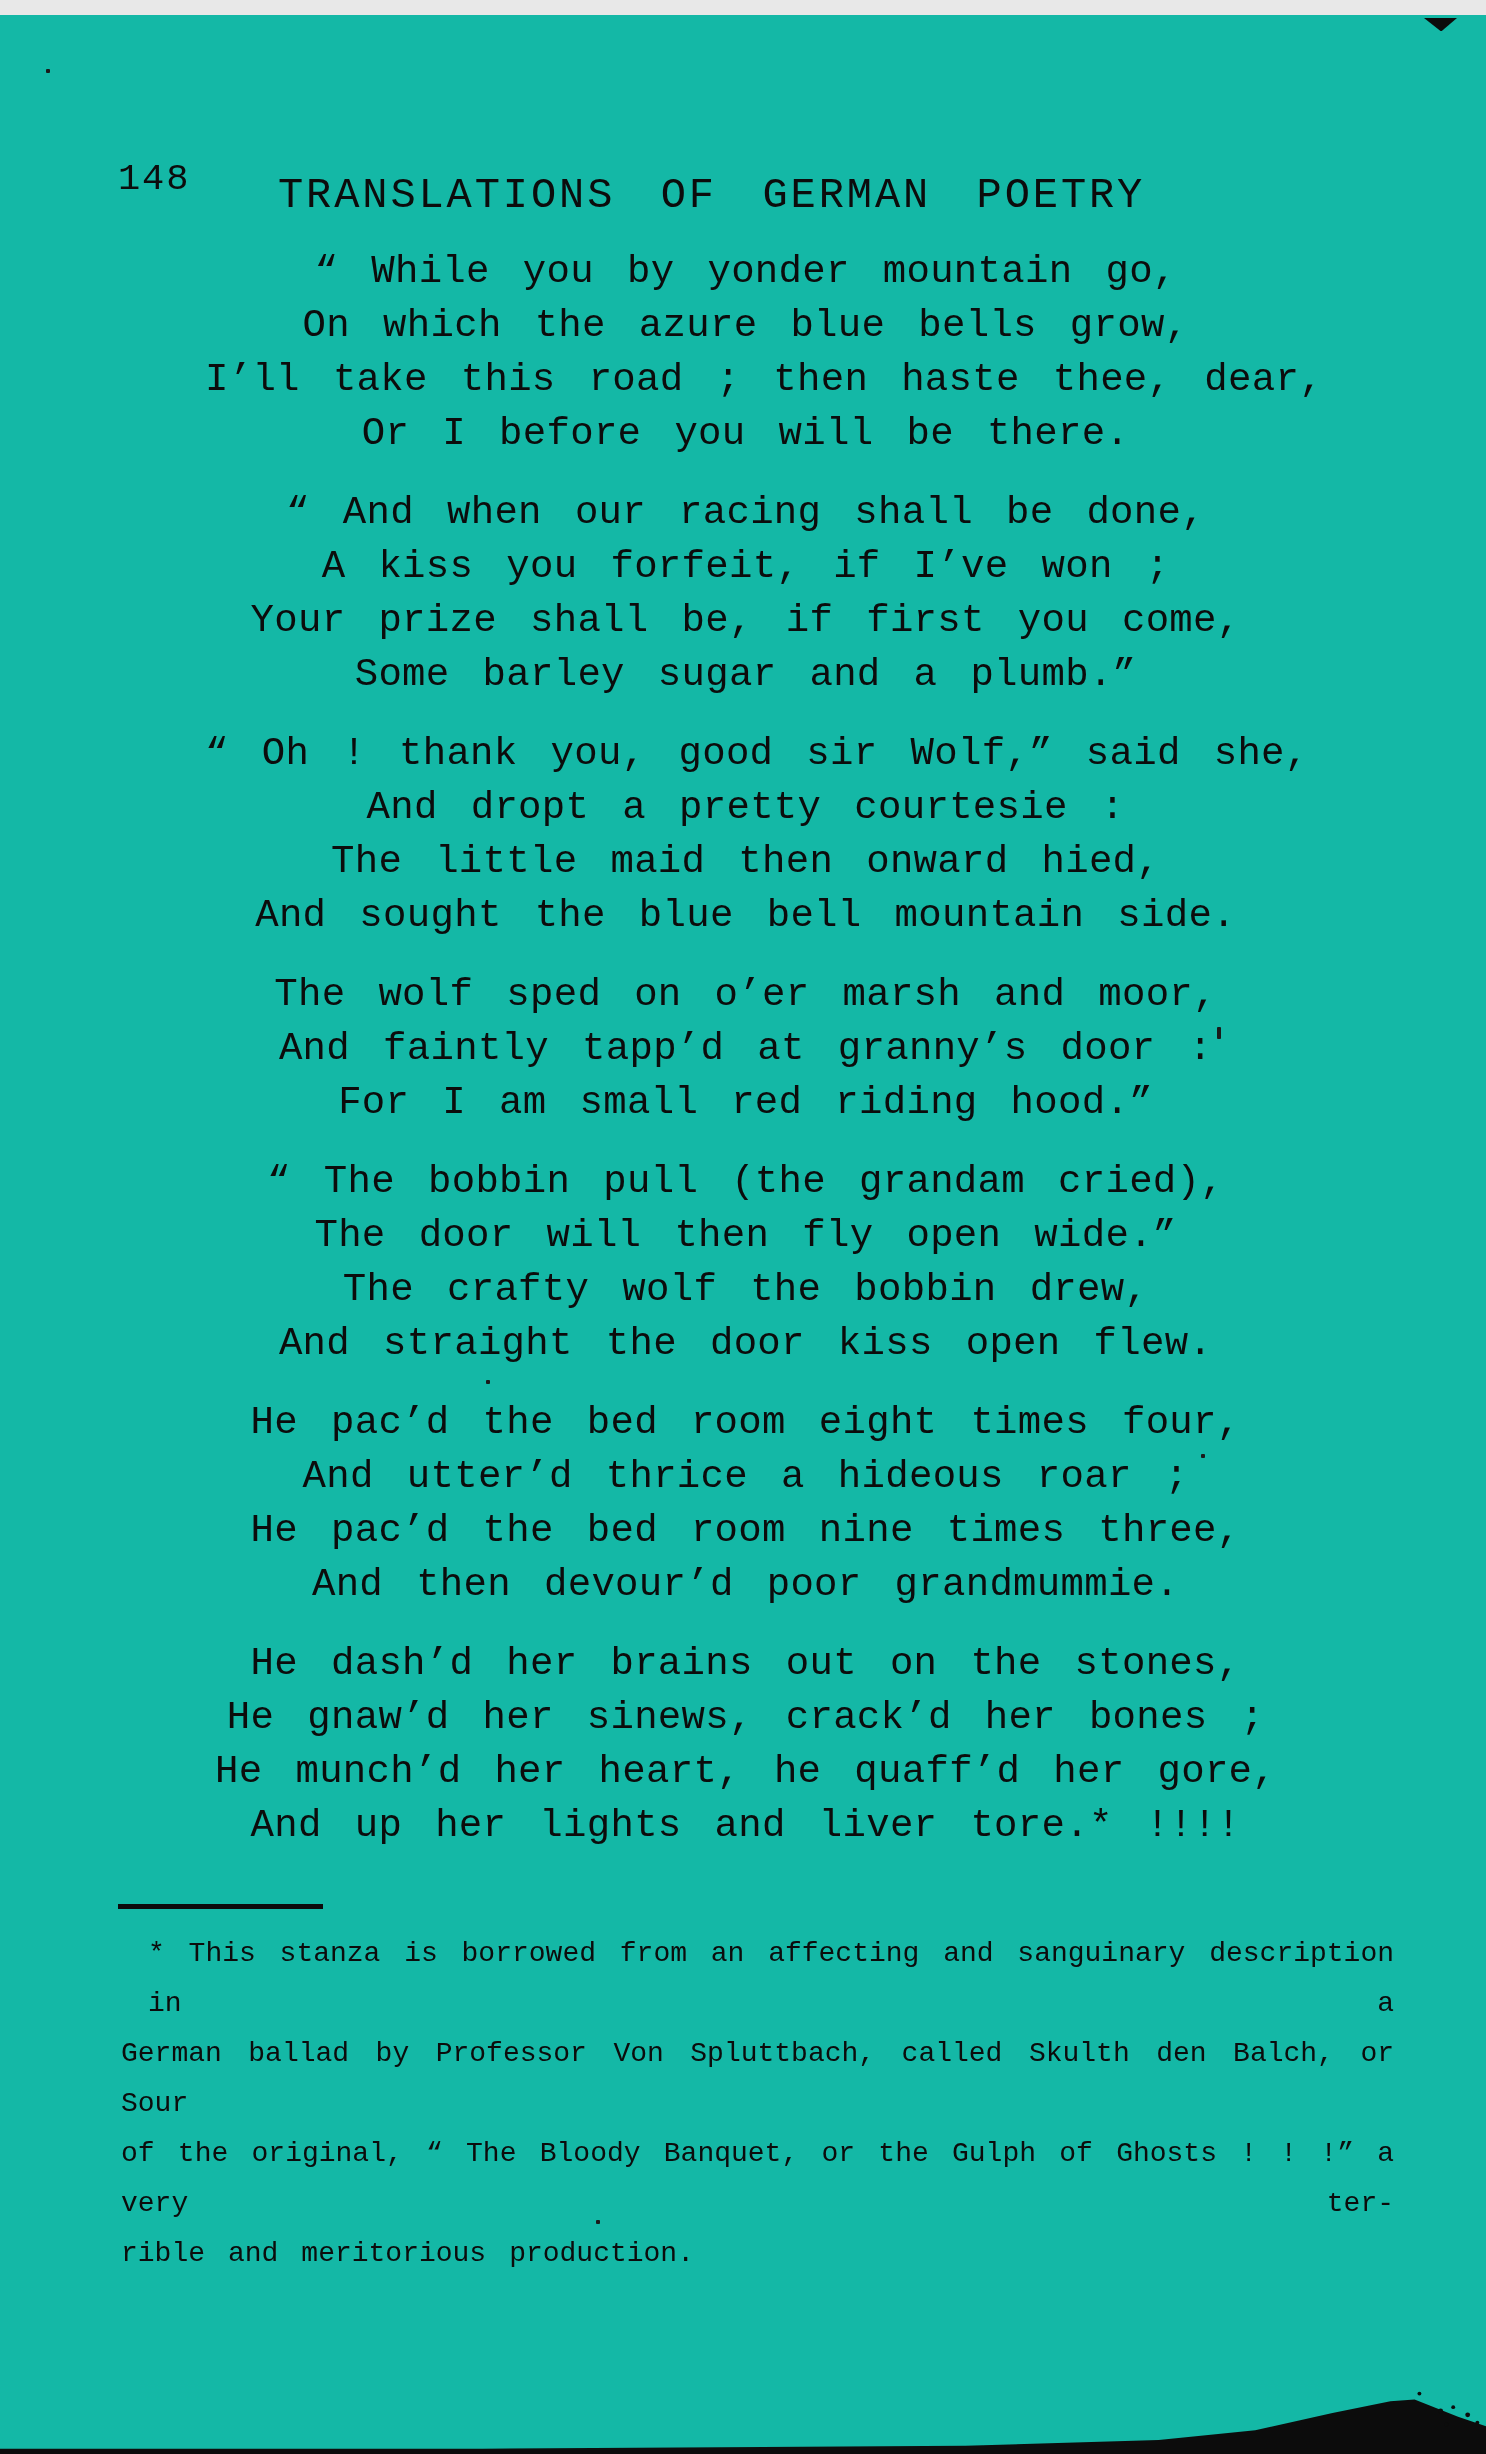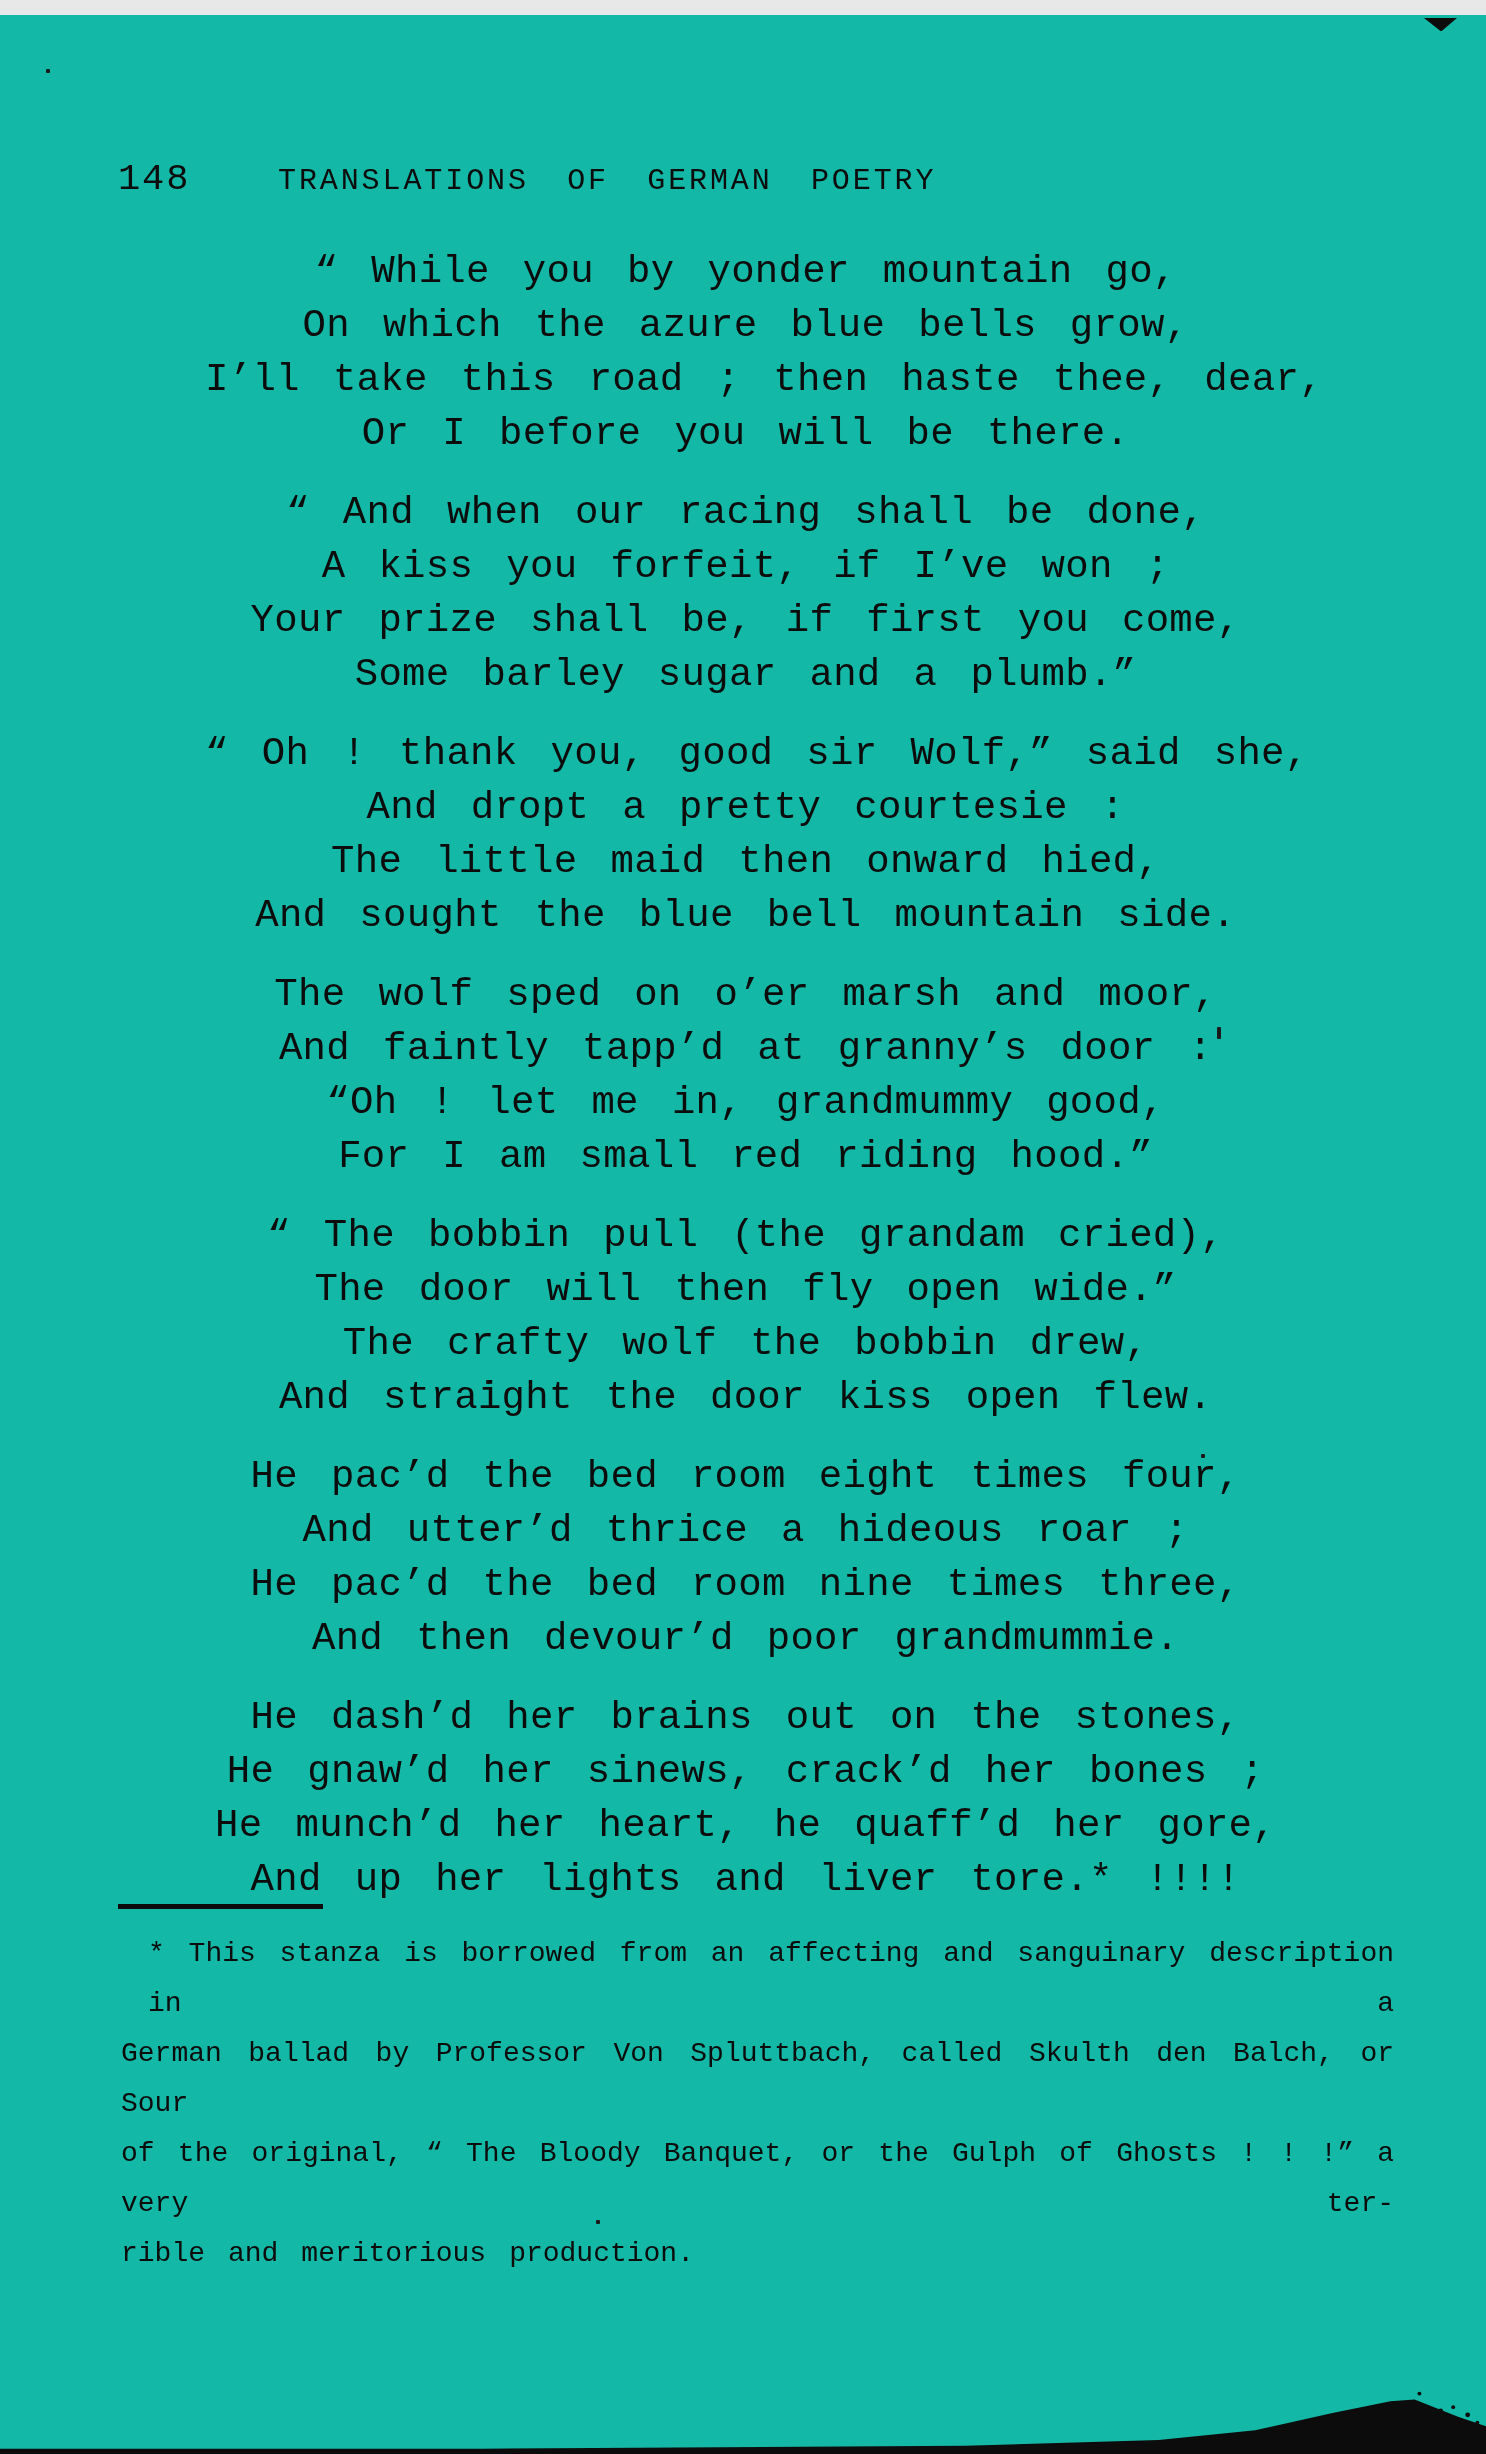--- a/index.html
+++ b/index.html
@@ -11,22 +11,22 @@
     color:#0c0c0c;
     font-family:Liberation Mono, monospace;
     overflow:hidden;
   }
   
   .page-number{
     position:absolute;left:118px;top:143px;
     font-size:37px;letter-spacing:1.9px;
   }
   .running-title{
-    position:absolute;left:278px;top:149px;
-    font-size:30px;letter-spacing:2.9px;word-spacing:17.4px;
+    position:absolute;left:278px;top:157px;
+    font-size:42px;letter-spacing:2.9px;word-spacing:17.4px;
     white-space:nowrap;
   }
   
   .poem{
     position:absolute;left:205px;top:230px;width:1081px;
     font-size:39px;line-height:54px;
     word-spacing:0.24em;letter-spacing:0.3px;
   }
   .stanza{margin:0 0 25px 0;}
   .poem-line{display:block;white-space:nowrap;text-align:center;}
@@ -87,21 +87,20 @@
     </p>
     <p class="stanza">
       <span class="poem-line">“ Oh !  thank you, good sir Wolf,” said she,</span>
       <span class="poem-line">And dropt a pretty courtesie :</span>
       <span class="poem-line">The little maid then onward hied,</span>
       <span class="poem-line">And sought the blue bell mountain side.</span>
     </p>
     <p class="stanza">
       <span class="poem-line">The wolf sped on o’er marsh and moor,</span>
       <span class="poem-line">And faintly tapp’d at granny’s door :</span>
-      <span class="poem-line">“Oh !  let me in, grandmummy good,</span>
       <span class="poem-line">For I am small red riding hood.”</span>
     </p>
     <p class="stanza">
       <span class="poem-line">“ The bobbin pull (the grandam cried),</span>
       <span class="poem-line">The door will then fly open wide.”</span>
       <span class="poem-line">The crafty wolf the bobbin drew,</span>
       <span class="poem-line">And straight the door kiss open flew.</span>
     </p>
     <p class="stanza">
       <span class="poem-line">He pac’d the bed room eight times four,</span>

